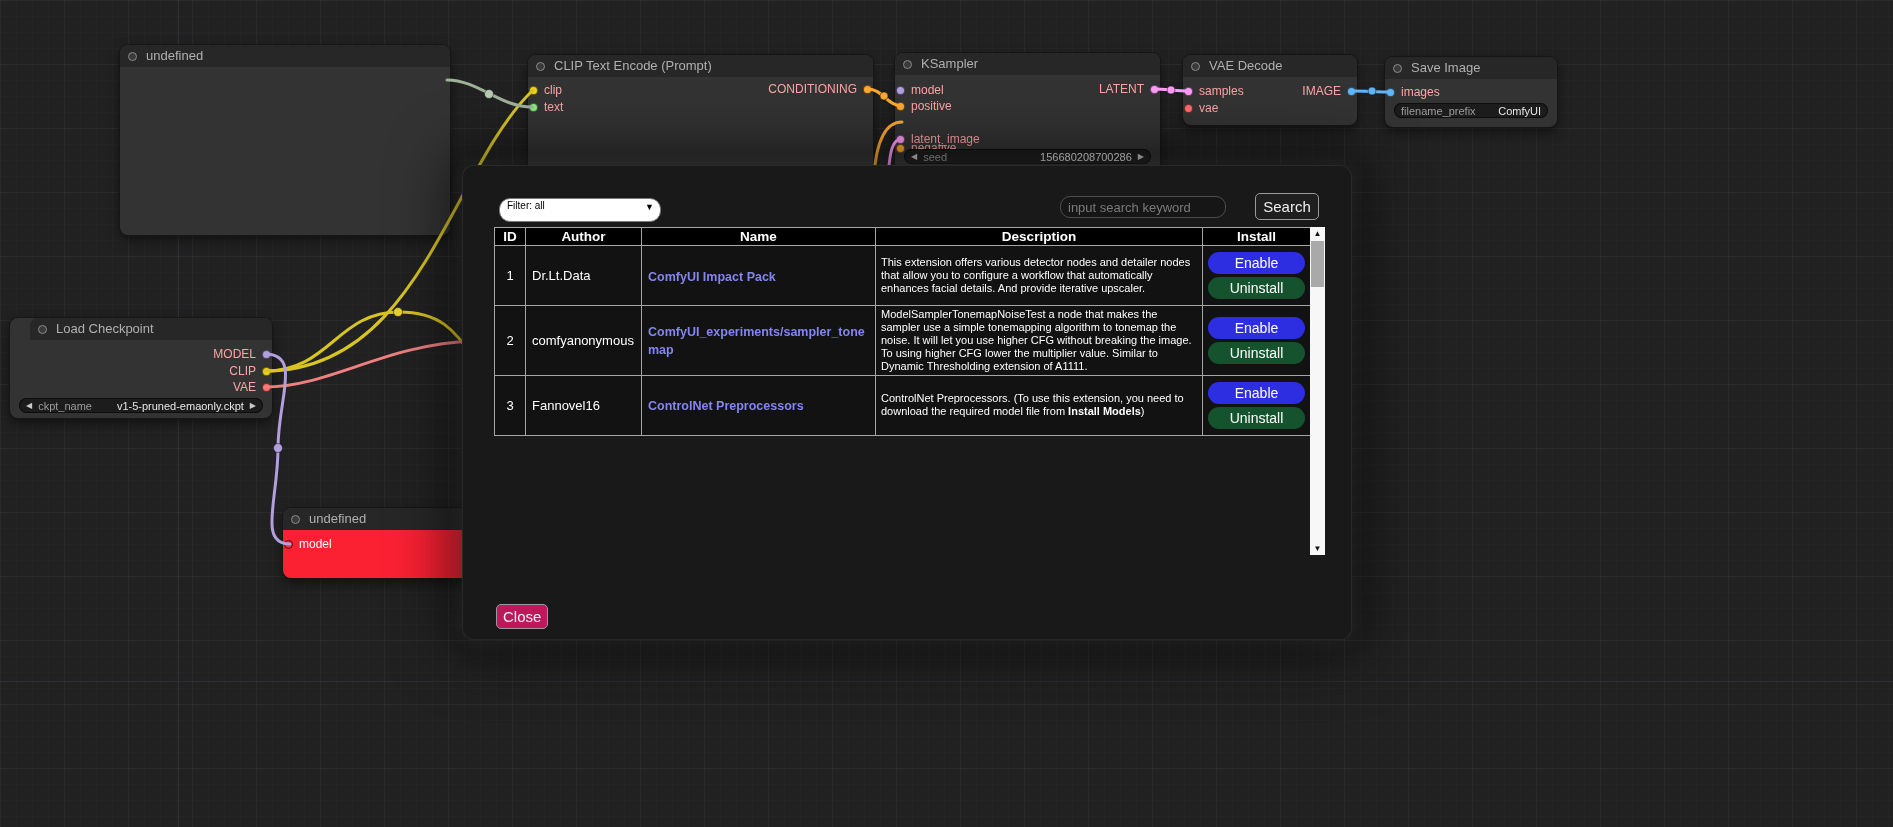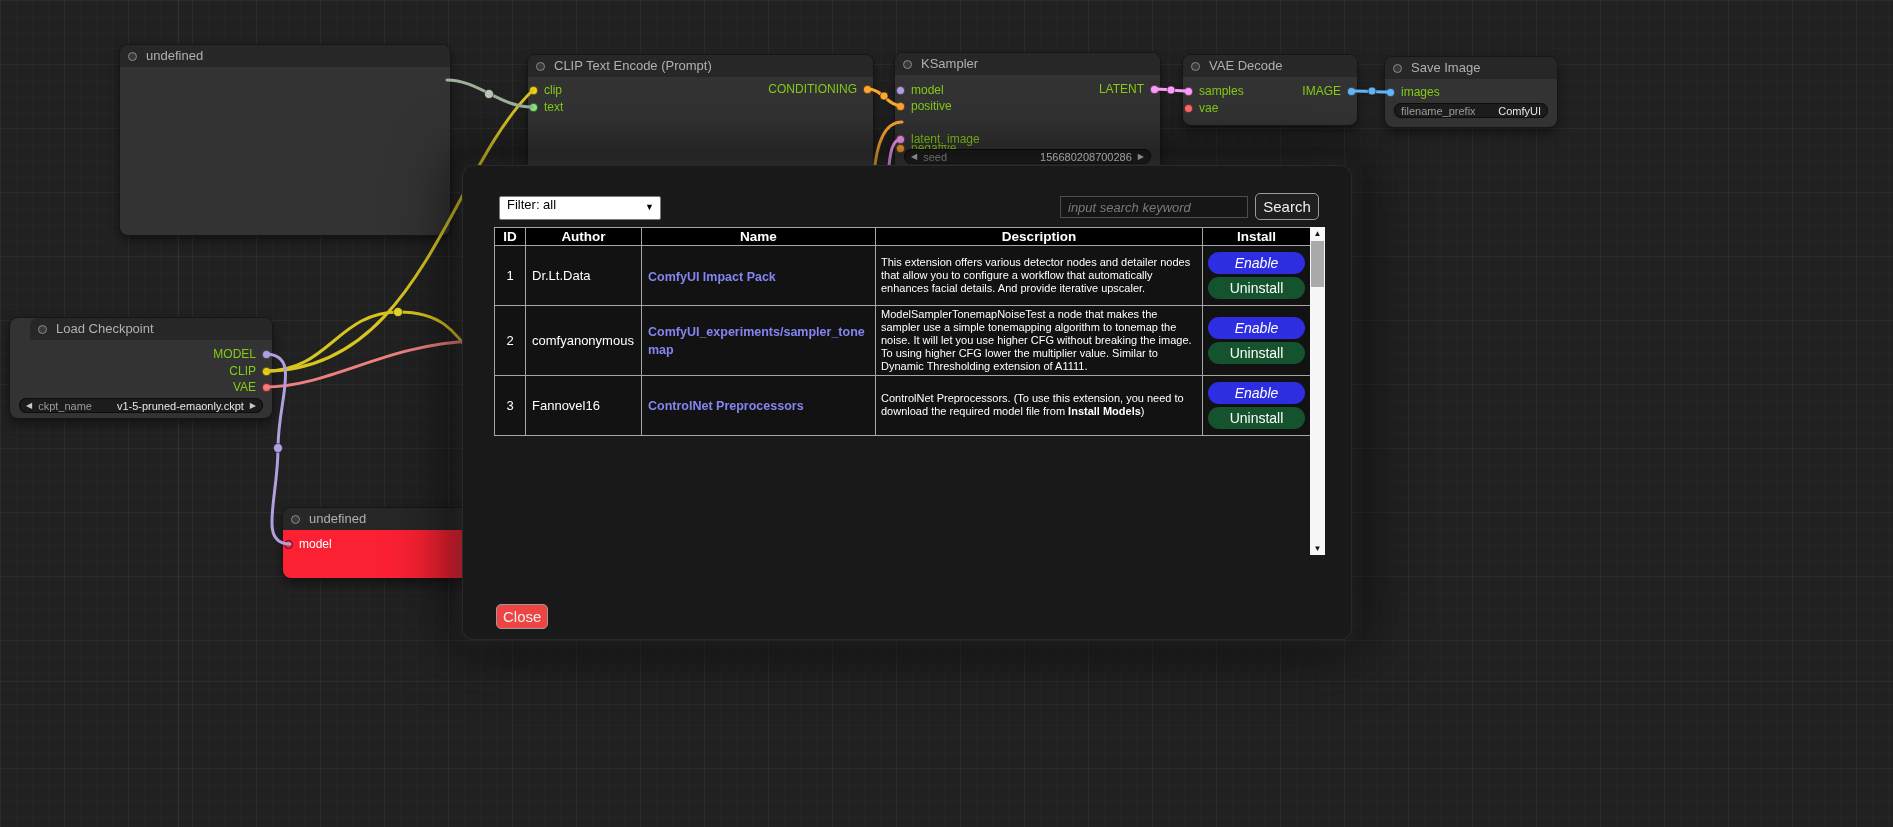--- a/index.html
+++ b/index.html
@@ -32,69 +32,69 @@
   
   .node{position:absolute;z-index:2;background:#333333;border-radius:8px;
         box-shadow:0 0 0 1px #161616, 0 5px 12px rgba(0,0,0,0.5);}
   .ntitle{height:22px;line-height:22px;background:#272727;border-radius:8px 8px 0 0;
           color:#b0b0b0;font-size:13px;padding-left:26px;position:relative;white-space:nowrap;overflow:hidden;}
   .ndot{position:absolute;left:8px;top:7px;width:9px;height:9px;border-radius:50%;
         background:#3a3a3a;border:1px solid #8a8a8a;}
   .node.error .nbody{background:#fb2133;border-radius:0 0 8px 8px;}
   .nbody{position:absolute;left:0;right:0;top:22px;bottom:0;border-radius:0 0 8px 8px;}
   .slot{position:absolute;height:16px;display:flex;align-items:center;gap:6px;
-        font-size:12px;color:#84cc16;white-space:nowrap;}
+        font-size:12px;color:#fca5a5;white-space:nowrap;}
   .slot.in{left:1px;}
   .slot.out{right:1px;flex-direction:row-reverse;}
   .node.error .slot{color:#ffffff;}
   .port{width:9px;height:9px;border-radius:50%;border:1px solid rgba(0,0,0,0.55);flex:none;}
   .p-model{background:#b19fde;} .p-clip{background:#f2d41b;} .p-vae{background:#ff6b6b;}
   .p-cond{background:#ffa931;}  .p-latent{background:#ff9cf9;} .p-image{background:#64b5f6;}
   .p-string{background:#7ce87c;} .p-text{background:#8bea80;} .p-error{background:#e03040;border-color:#4d0d14;}
   .widget{position:absolute;left:9px;right:9px;height:15px;background:#1c1c1c;
           border-radius:8px;box-shadow:inset 0 0 0 1px #0d0d0d;display:flex;align-items:center;
           font-size:11px;color:#9c9c9c;padding:0 7px;gap:6px;}
   .widget .wname{flex:none;}
   .widget .wval{flex:1;text-align:right;color:#e6e6e6;white-space:nowrap;overflow:hidden;}
   .widget .warr{flex:none;font-size:8px;color:#c9c9c9;line-height:15px;}
 
   
   .dialog{position:absolute;left:462px;top:165px;width:890px;height:475px;z-index:10;
           background:#191919;border-radius:12px;border:1px solid rgba(255,255,255,0.07);
           box-shadow:0 0 22px rgba(255,255,255,0.08), 0 0 60px 12px rgba(0,0,0,0.6);}
   .selwrap{position:absolute;left:36px;top:29px;width:162px;height:24px;display:block;}
   .selwrap select{appearance:none;-webkit-appearance:none;width:100%;height:100%;
-          background:#ffffff;color:#000;border:1px solid #7a7a7a;border-radius:2px;
-          font-size:13px;padding:0 20px 8px 7px;}
+          background:#ffffff;color:#000;border:1px solid #7a7a7a;border-radius:11px;
+          font-size:10px;padding:0 20px 8px 7px;}
   .selwrap .caret{position:absolute;right:7px;top:7px;font-size:9px;color:#000;pointer-events:none;}
-  .search{position:absolute;left:597px;top:30px;width:188px;height:22px;background:#161616;
-          border:1px solid #4d4d4d;border-radius:0;color:#bbb;font-size:13px;padding:0 7px;font-style:italic;}
+  .search{position:absolute;left:597px;top:30px;width:166px;height:22px;background:#161616;
+          border:1px solid #4d4d4d;border-radius:10px;color:#bbb;font-size:13px;padding:0 7px;}
   .search::placeholder{color:#7a7a7a;}
   .searchbtn{position:absolute;left:792px;top:27px;width:64px;height:27px;background:#1f1f1f;
           border:1px solid #9a9a9a;border-radius:5px;color:#efefef;font-size:15px;cursor:pointer;}
   .tablewrap{position:absolute;left:31px;top:61px;width:831px;height:328px;}
   table.ext{border-collapse:collapse;table-layout:fixed;width:816px;background:#121212;}
   table.ext th, table.ext td{border:1px solid #a6a6a6;}
   table.ext th{background:#000;color:#fff;font-size:13.5px;font-weight:bold;height:18px;padding:0 3px;}
   table.ext td{color:#fff;vertical-align:middle;}
   td.c-id{text-align:center;font-size:13px;}
   td.c-author{padding:2px 6px;font-size:13px;}
   td.c-name{padding:2px 6px;}
   td.c-name a{color:#8585f2;font-weight:bold;font-size:12.5px;text-decoration:none;word-break:break-all;}
   td.c-desc{padding:2px 5px;font-size:11px;line-height:1.18;}
   td.c-install{padding:3px 4px;text-align:center;}
   .btn{display:block;width:97px;height:22px;margin:3px auto;border:none;border-radius:12px;
        color:#fff;font-size:14px;line-height:20px;cursor:pointer;padding:0;}
-  .btn.enable{background:#2d2de2;font-style:italic;}
+  .btn.enable{background:#2d2de2;}
   .btn.uninstall{background:#14532d;}
   .sbar{position:absolute;left:816px;top:0;width:15px;height:328px;background:#f7f7f7;}
   .sarr{position:absolute;left:0;width:15px;height:13px;text-align:center;font-size:8px;color:#111;line-height:13px;}
   .sarr.up{top:0;} .sarr.down{bottom:0;}
   .sthumb{position:absolute;left:1px;top:14px;width:13px;height:46px;background:#a9a9a9;}
-  .closebtn{position:absolute;left:33px;top:438px;width:52px;height:25px;background:#ef4444;
+  .closebtn{position:absolute;left:33px;top:438px;width:52px;height:25px;background:#be185d;
           border:1px solid #9a9a9a;border-radius:5px;color:#efefef;font-size:15px;cursor:pointer;}
 </style>
 </head>
 <body>
 
 <div id="canvas">
   <div class="axis-v"></div>
   <div class="axis-h"></div>
 
   <svg class="links" width="1893" height="827">

